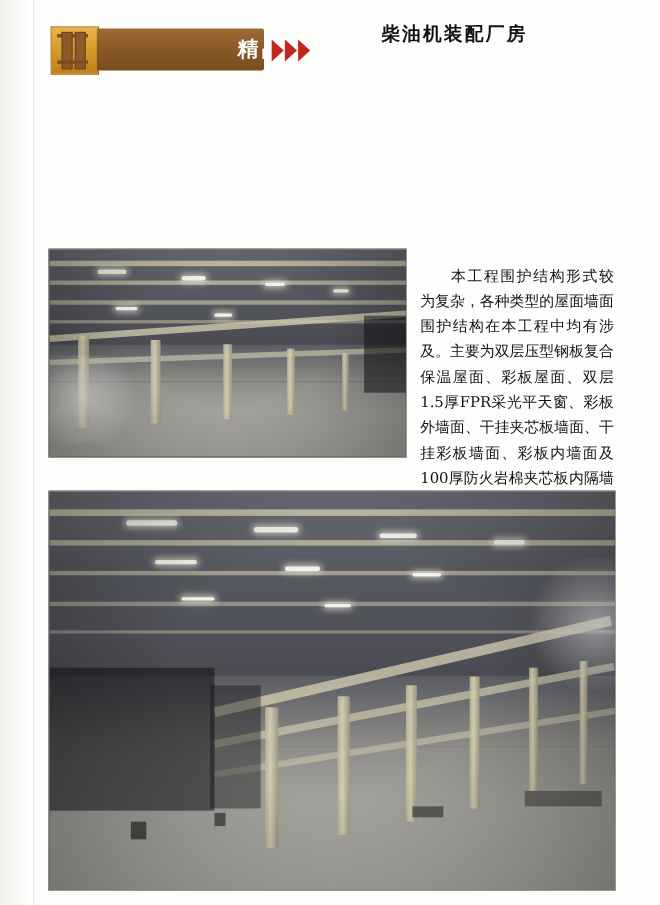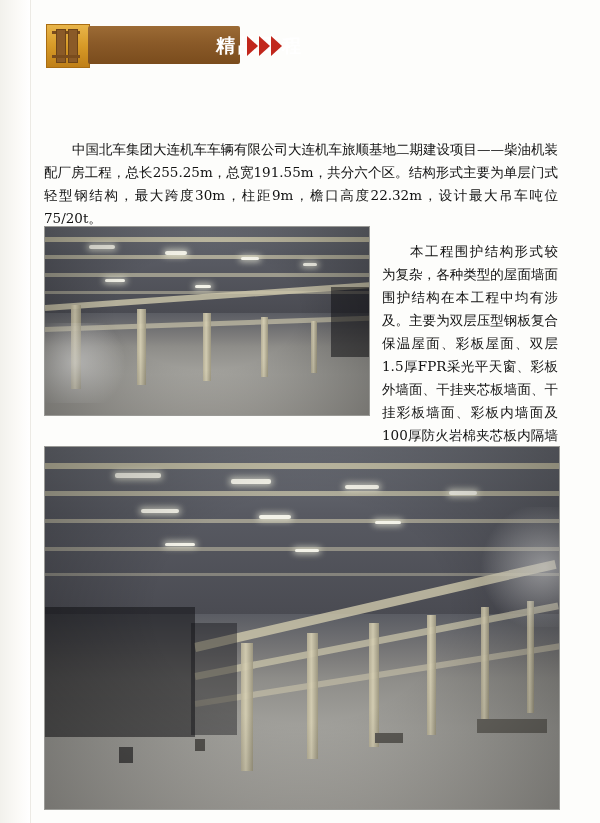--- a/index.html
+++ b/index.html
@@ -286,24 +286,24 @@
       </div>
     </div>
 
     <div class="chevrons">
       <div class="chev c1"></div>
       <div class="chev c2"></div>
       <div class="chev c3"></div>
     </div>
 
     <div class="titles">
+      <div class="title-sub">柴油机装配厂房</div>
     </div>
   </div>
 
-  <div class="intro">中国北车集团大连机车车辆有限公司大连机车旅顺基地二期建设项目——柴油机装配厂房工程，总长255.25m，总宽191.55m，共分六个区。结构形式主要为单层门式轻型钢结构，最大跨度30m，柱距9m，檐口高度22.32m，设计最大吊车吨位75/20t。</div>
 
   <div class="photo photo-1">
     <div class="scene">
       <div class="sky"></div>
       <div class="midwall"></div>
       <div class="floor"></div>
 
       <div class="truss" style="left:0;top:10px;width:100%;height:5px;"></div>
       <div class="truss" style="left:0;top:28px;width:100%;height:4px;opacity:.7;"></div>
       <div class="truss" style="left:0;top:46px;width:100%;height:4px;opacity:.6;"></div>

